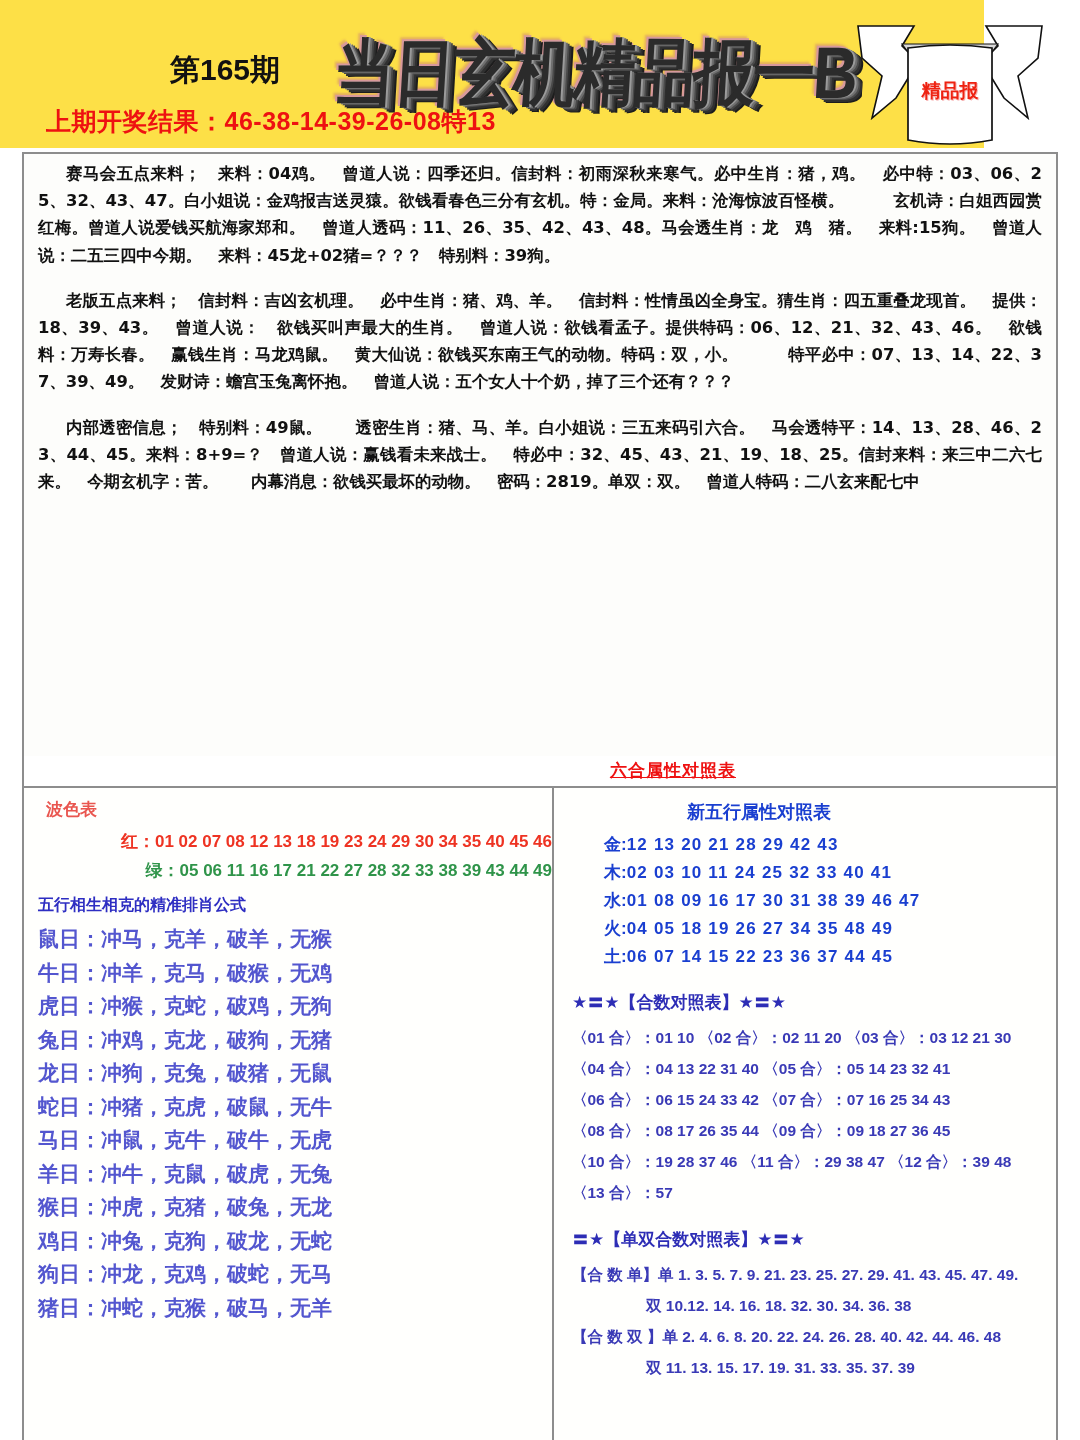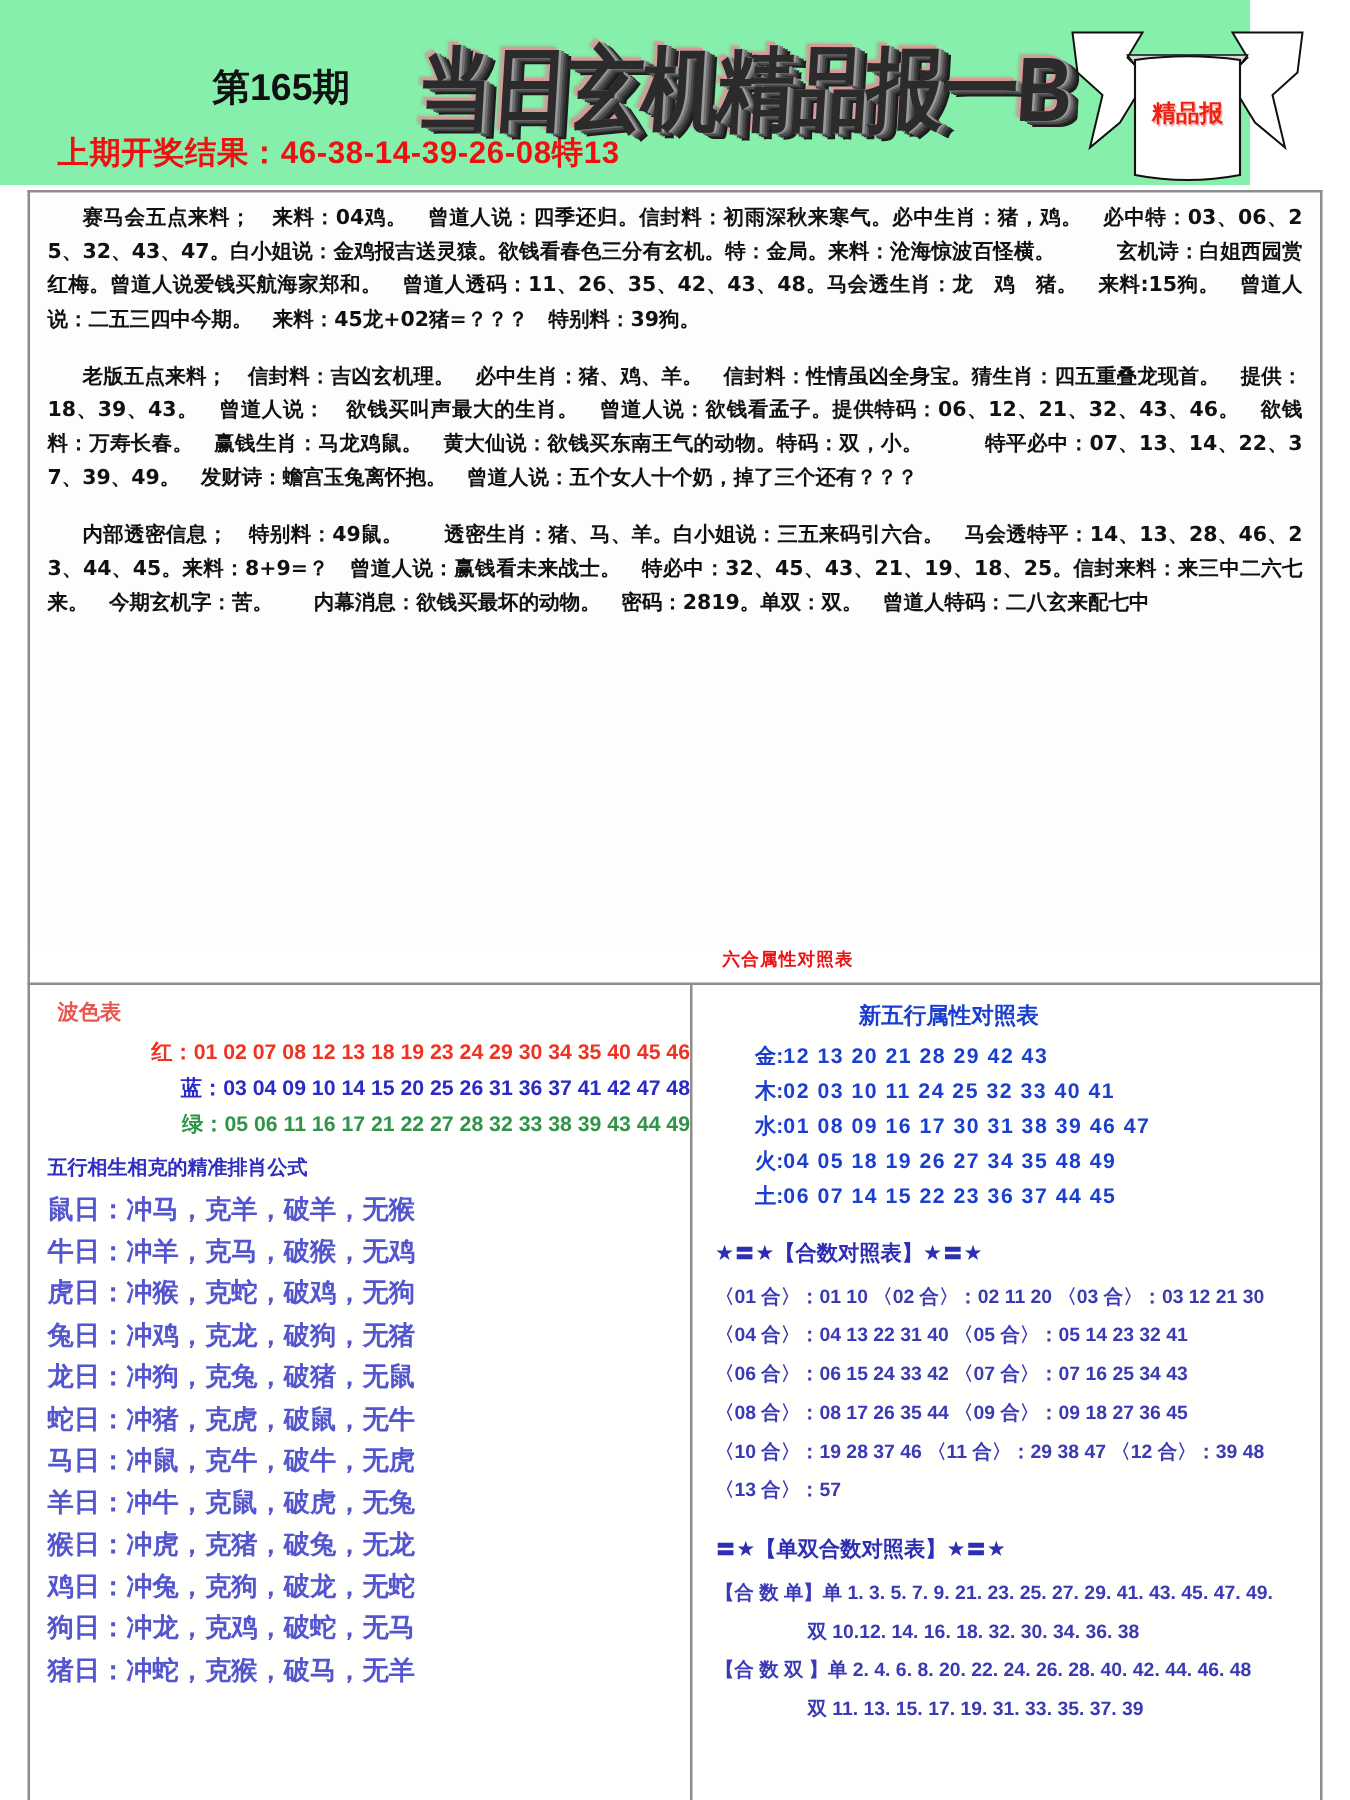--- a/index.html
+++ b/index.html
@@ -14,22 +14,21 @@
     color: #000;
     position: relative;
     overflow: hidden;
   }
 
   
   .header {
     position: relative;
     height: 148px;
     width: 984px;
-    background: #86efac;
-    padding-left: 16px;
+    background: #fde047;
   }
   .issue-no {
     position: absolute;
     left: 170px;
     top: 50px;
     font-size: 30px;
     font-weight: 700;
     letter-spacing: 0px;
     color: #111;
     font-family: "Liberation Sans", sans-serif;
@@ -130,26 +129,27 @@
     position: relative;
     height: 32px;
     border-left: 2px solid #8d8d8d;
     border-right: 2px solid #8d8d8d;
     border-bottom: 2px solid #8d8d8d;
     box-sizing: border-box;
     background: #fff;
   }
   .bottom-head-title {
     position: absolute;
-    left: 554px;
+    left: 586px;
     top: 3px;
-    font-size: 14px;
+    font-size: 17px;
     font-weight: 700;
     color: #ee1111;
     letter-spacing: 1px;
+    text-decoration: underline;
   }
   .bottom-body {
     display: flex;
     height: 708px;
     border-left: 2px solid #8d8d8d;
     border-right: 2px solid #8d8d8d;
     border-bottom: 2px solid #8d8d8d;
     box-sizing: border-box;
     background: #fffffd;
   }
@@ -272,23 +272,20 @@
     <div class="bottom-head-title">六合属性对照表</div>
   </div>
 
   <div class="bottom-body">
 
     <div class="col-left">
       <div class="wave-title">波色表</div>
 
       <div class="wave-row wave-red">
         <span class="lbl">红：</span><span>01 02 07 08 12 13 18 19 23 24 29 30 34 35 40 45 46</span>
-      </div>
-      <div class="wave-row wave-blue">
-        <span class="lbl">蓝：</span><span>03 04 09 10 14 15 20 25 26 31 36 37 41 42 47 48</span>
       </div>
       <div class="wave-row wave-green">
         <span class="lbl">绿：</span><span>05 06 11 16 17 21 22 27 28 32 33 38 39 43 44 49</span>
       </div>
 
       <div class="formula-title">五行相生相克的精准排肖公式</div>
 
       <div class="formula-row">鼠日：冲马，克羊，破羊，无猴</div>
       <div class="formula-row">牛日：冲羊，克马，破猴，无鸡</div>
       <div class="formula-row">虎日：冲猴，克蛇，破鸡，无狗</div>

